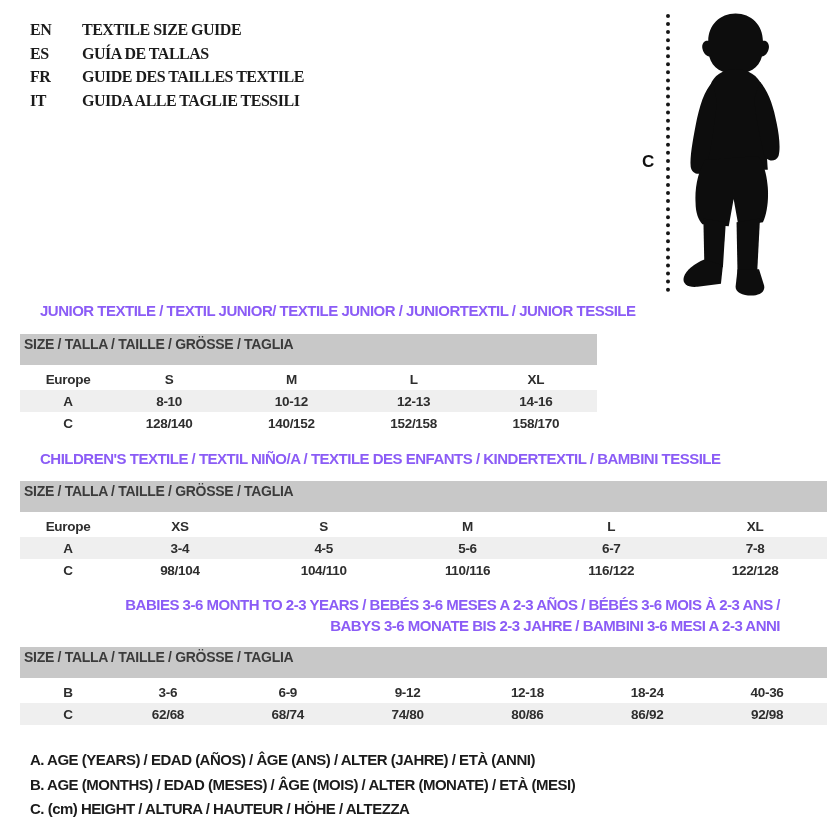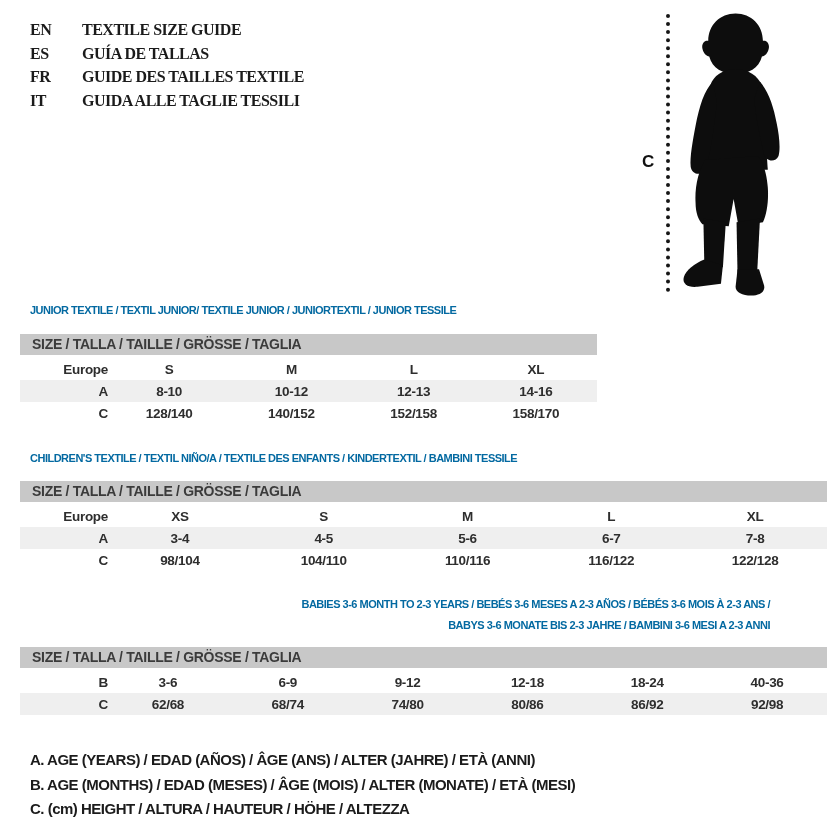--- a/index.html
+++ b/index.html
@@ -39,67 +39,67 @@
   }
   .measure-label {
     position: absolute; left: 6px; top: 148px;
     font-size: 17px; font-weight: bold; color: #111;
   }
   .silhouette { position: absolute; left: 42px; top: 8px; width: 122px; height: 286px; }
 
   
   .section-title {
     position: absolute;
-    left: 30px;
-    font-size: 11px;
+    left: 40px;
+    font-size: 15px;
     font-weight: bold;
     letter-spacing: -0.5px;
-    color: #0369a1;
+    color: #8b5cf6;
     white-space: pre-line;
     line-height: 21px;
   }
   .title-1 { top: 300px; width: 640px; white-space: nowrap; }
   .title-2 { top: 448px; width: 760px; white-space: nowrap; }
   .title-3 { top: 594px; width: 740px; text-align: right; }
 
   
   .table-block { position: absolute; left: 20px; }
   .table-1 { top: 334px; width: 577px; }
   .table-2 { top: 481px; width: 807px; }
   .table-3 { top: 647px; width: 807px; }
 
   .size-bar {
-    height: 21px;
+    height: 31px;
     line-height: 21px;
     background: #c8c8c8;
     color: #3b3b3b;
     font-size: 14px;
     font-weight: bold;
     letter-spacing: -0.3px;
-    padding-left: 12px;
+    padding-left: 4px;
     margin-bottom: 3px;
     white-space: nowrap;
     overflow: hidden;
   }
   table {
     width: 100%;
     border-collapse: collapse;
     table-layout: fixed;
   }
   td {
     height: 22px;
     font-size: 13.5px;
     font-weight: bold;
     letter-spacing: -0.3px;
     color: #2e2e2e;
     text-align: center;
     vertical-align: middle;
     padding: 0;
   }
-  td.row-label { text-align: right; padding-left: 8px; }
+  td.row-label { text-align: center; padding-left: 8px; }
   col.label-col { width: 88px; }
   tr:nth-child(even) { background: #efefef; }
 
   
   .legend {
     position: absolute;
     left: 30px;
     top: 748px;
     list-style: none;
     font-size: 15px;

